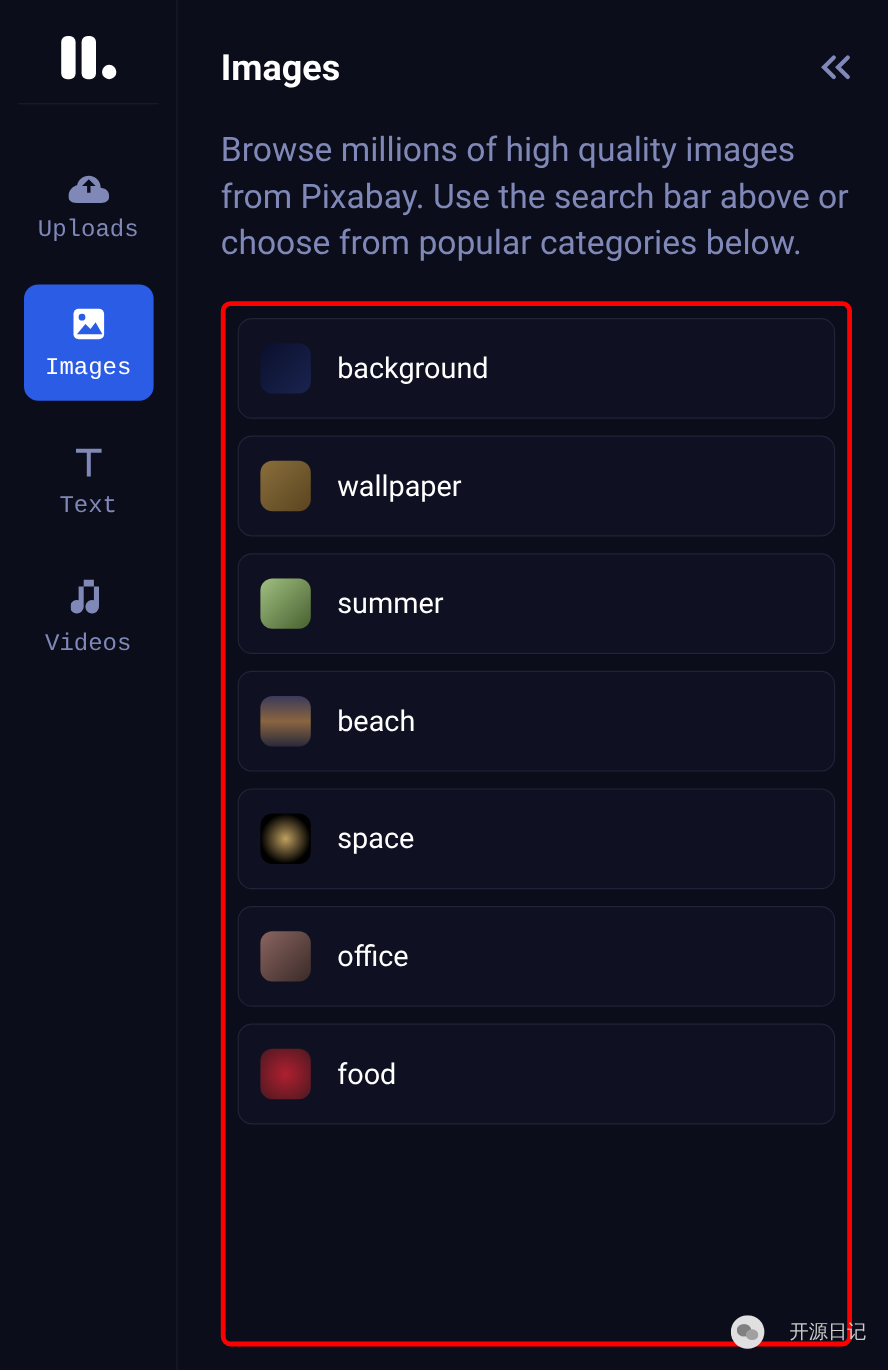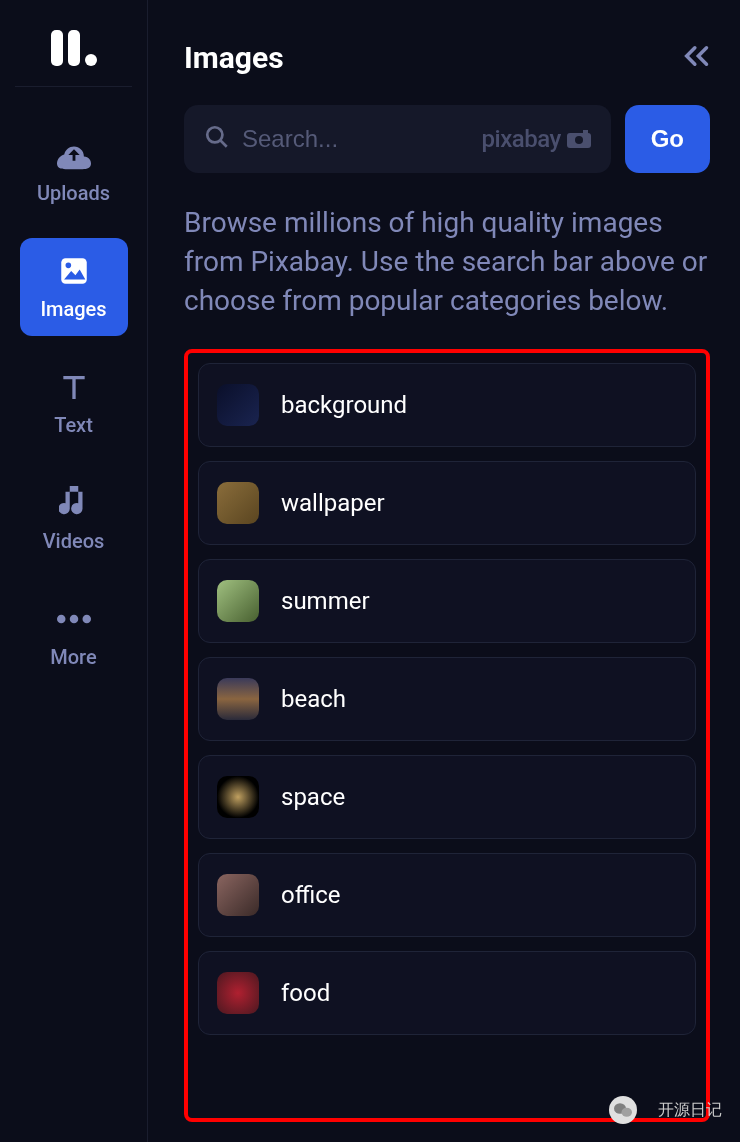--- a/index.html
+++ b/index.html
@@ -74,20 +74,21 @@
       justify-content: center;
       color: #8088b8;
     }
     .nav-item.active .nav-icon {
       color: #fff;
     }
     .nav-label {
       font-size: 20px;
       color: #8088b8;
       font-weight: 500;
+      font-family: Liberation Mono, monospace;
     }
     .nav-item.active .nav-label {
       color: #fff;
     }
     .main-panel {
       flex: 1;
       padding: 40px 30px 20px 36px;
       display: flex;
       flex-direction: column;
     }
@@ -263,62 +264,32 @@
 
   <div class="nav-item">
     <div class="nav-icon">
       <svg width="30" height="34" viewBox="0 0 20 24" fill="currentColor">
           <path d="M7 0v16a4 4 0 11-3-3.9V4h12v12a4 4 0 11-3-3.9V0H7z"></path>
         </svg>
     </div>
     <span class="nav-label">Videos</span>
   </div>
 
-  <div class="nav-item">
-    <div class="nav-icon">
-      <svg width="34" height="10" viewBox="0 0 24 6" fill="currentColor">
-          <circle cx="3" cy="3" r="3"></circle>
-          <circle cx="12" cy="3" r="3"></circle>
-          <circle cx="21" cy="3" r="3"></circle>
-        </svg>
-    </div>
-    <span class="nav-label">More</span>
-  </div>
 </div>
 
 <div class="main-panel">
   <div class="header-row">
     <h1 class="panel-title">Images</h1>
     <div class="collapse-icon">
       <svg width="28" height="24" viewBox="0 0 24 20" fill="none" stroke="currentColor" stroke-width="3" stroke-linecap="round">
           <path d="M11 3l-7 7 7 7M21 3l-7 7 7 7"></path>
         </svg>
     </div>
   </div>
 
-  <div class="search-row">
-    <div class="search-box">
-      <span class="search-icon">
-        <svg width="26" height="26" viewBox="0 0 24 24" fill="none" stroke="currentColor" stroke-width="2.5">
-            <circle cx="10" cy="10" r="7"></circle>
-            <path d="M21 21l-6-6"></path>
-          </svg>
-      </span>
-      <input class="search-input" type="text" placeholder="Search..." style="">
-      <span class="pixabay-logo">
-        <span>pixabay</span>
-        <svg width="24" height="18" viewBox="0 0 24 18" fill="currentColor">
-            <rect x="0" y="3" width="24" height="15" rx="3"></rect>
-            <rect x="16" y="0" width="5" height="4"></rect>
-            <circle cx="12" cy="10" r="4" fill="#151829"></circle>
-          </svg>
-      </span>
-    </div>
-    <button class="go-button">Go</button>
-  </div>
 
   <p class="description">Browse millions of high quality images from Pixabay. Use the search bar above or choose from popular categories below.</p>
 
   <div class="categories-wrapper">
     <div class="category-item">
       <div class="category-thumb thumb-background"></div>
       <span class="category-label">background</span>
     </div>
     <div class="category-item">
       <div class="category-thumb thumb-wallpaper"></div>

